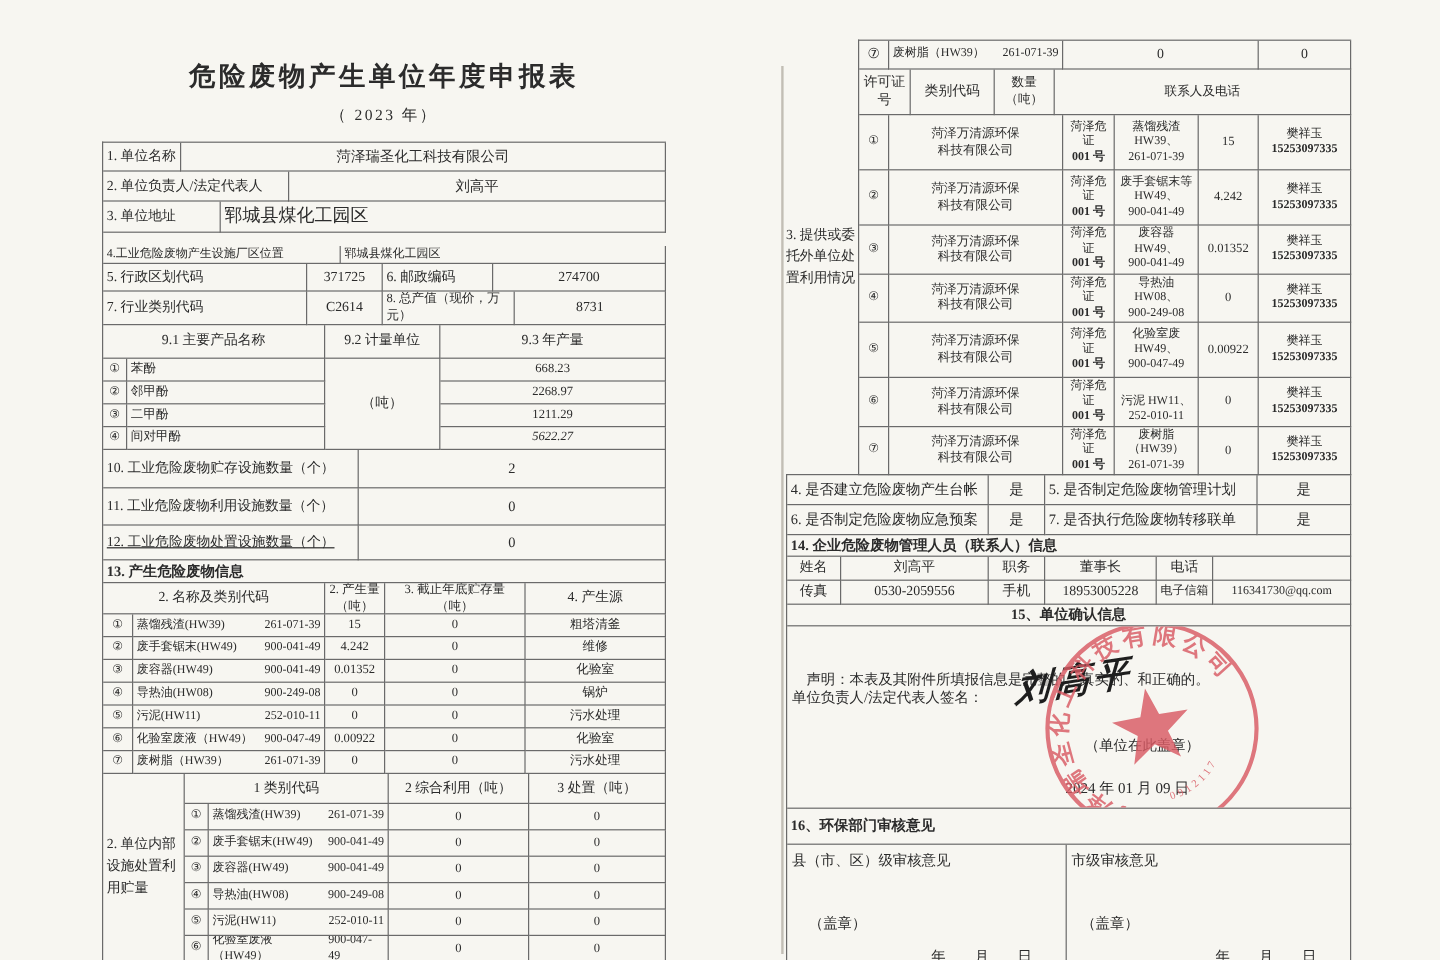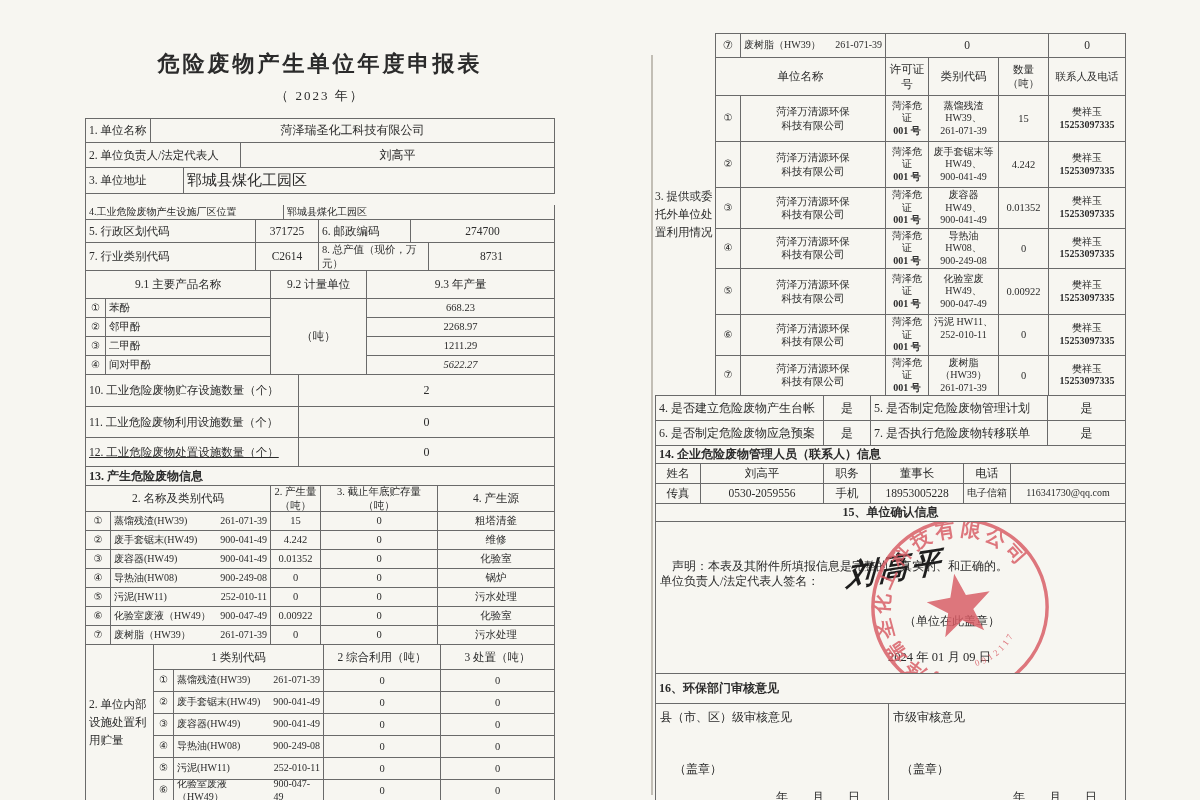--- a/index.html
+++ b/index.html
@@ -275,21 +275,20 @@
     <div class="row" style="height:24px;">
       <div class="c" style="width:25px;">⑦</div>
       <div class="c sb f10" style="width:145px;">
         <span>废树脂（HW39）</span>
         <span>261-071-39</span>
       </div>
       <div class="c" style="width:163px;">0</div>
       <div class="c grow">0</div>
     </div>
     <div class="row" style="height:38px;">
-      <div class="c" style="width:170px;">单位名称</div>
       <div class="c" style="width:43px;">许可证号</div>
       <div class="c" style="width:70px;">类别代码</div>
       <div class="c f105" style="width:50px;">数量（吨）</div>
       <div class="c grow f105">联系人及电话</div>
     </div>
     <div>
         <div class="row" style="min-height: 46px;">
           <div class="c f10" style="width: 25px;">①</div>
           <div class="c col f105" style="width: 145px; justify-content: center;">
             <div style="width: 100%;">菏泽万清源环保</div>
@@ -395,21 +394,21 @@
         <div class="row" style="min-height: 33px;">
           <div class="c f10" style="width: 25px;">⑥</div>
           <div class="c col f105" style="width: 145px; justify-content: center;">
             <div style="width: 100%;">菏泽万清源环保</div>
             <div style="width: 100%;">科技有限公司</div>
           </div>
           <div class="c col f10" style="width: 43px; justify-content: center;">
             <div style="width: 100%;">菏泽危证</div>
             <div class="b" style="width: 100%;">001 号</div>
           </div>
-          <div class="c col f10" style="width: 70px; justify-content: flex-start;">
+          <div class="c col f10" style="width: 70px; justify-content: flex-end;">
             <div style="width: 100%;">污泥 HW11、</div>
             <div style="width: 100%;">252-010-11</div>
           </div>
           <div class="c f105" style="width: 50px;">0</div>
           <div class="c col grow f10" style="justify-content: center;">
             <div style="width: 100%;">樊祥玉</div>
             <div class="b" style="width: 100%;">15253097335</div>
           </div>
         </div>
         <div class="row" style="min-height: 33px;">

